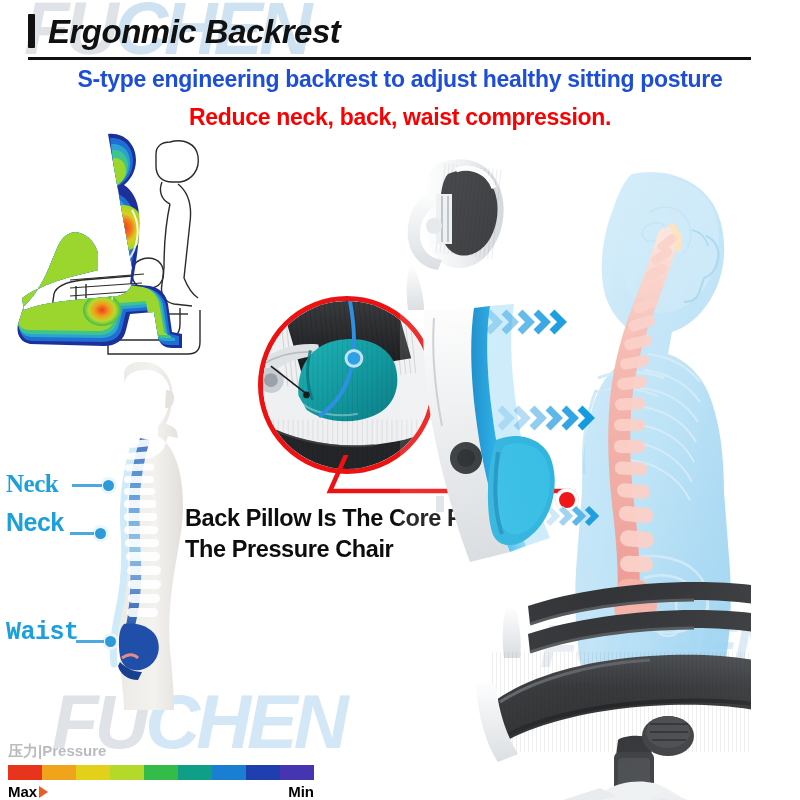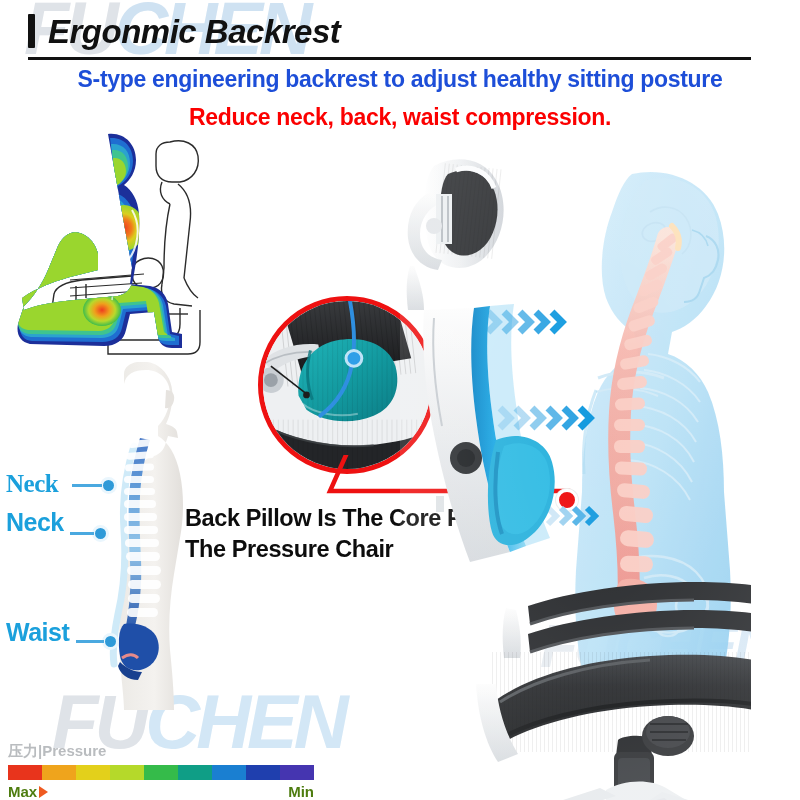--- a/index.html
+++ b/index.html
@@ -31,21 +31,21 @@
   
   .pmap{position:absolute;left:12px;top:128px;width:218px;height:232px;}
 
   
   .spine-fig{position:absolute;left:62px;top:362px;width:180px;height:352px;}
 
   
   .sl{position:absolute;font-size:25px;font-weight:bold;color:#1ba0dc;letter-spacing:-.5px;}
   .sl-neck{left:6px;top:470px;font-family:Liberation Serif, serif;}
   .sl-back{left:6px;top:508px;}
-  .sl-waist{left:6px;top:618px;}
+  .sl-waist{left:6px;top:618px;font-family:Liberation Mono, monospace;}
   .lead{position:absolute;height:3px;background:#4aa9e0;}
   .dotlab{position:absolute;width:17px;height:17px;border-radius:50%;
           background:#2f9ad8;border:3px solid #eaf6fd;box-sizing:border-box;}
 
   
   .inset{position:absolute;left:258px;top:296px;width:178px;height:178px;border-radius:50%;
          border:5px solid #ee1111;box-sizing:border-box;overflow:hidden;background:#f2f3f5;}
   .inset-img{position:absolute;inset:0;}
 
   .callout-line{position:absolute;pointer-events:none;}
@@ -57,21 +57,21 @@
 
   
   .hero{position:absolute;left:400px;top:140px;width:400px;height:660px;}
 
   
   .legend{position:absolute;left:8px;top:742px;width:306px;}
   .legend-title{font-size:15px;color:#b9bcbf;font-weight:bold;letter-spacing:0px;margin-bottom:4px;}
   .legend-bar{display:flex;width:306px;height:15px;}
   .legend-bar i{flex:1 1 0;display:block;}
   .legend-foot{display:flex;justify-content:space-between;align-items:center;
-               margin-top:3px;font-size:15px;color:#4d7c0f;font-weight:bold;}
+               margin-top:3px;font-size:15px;color:#000000;font-weight:bold;}
   .legend-max{display:flex;align-items:center;gap:2px;}
   .tri{width:0;height:0;border-left:9px solid #ef5a20;border-top:6px solid transparent;
        border-bottom:6px solid transparent;}
 </style>
 </head>
 <body>
 
 <div class="stage">
 
   <div class="wm wm-tl">

